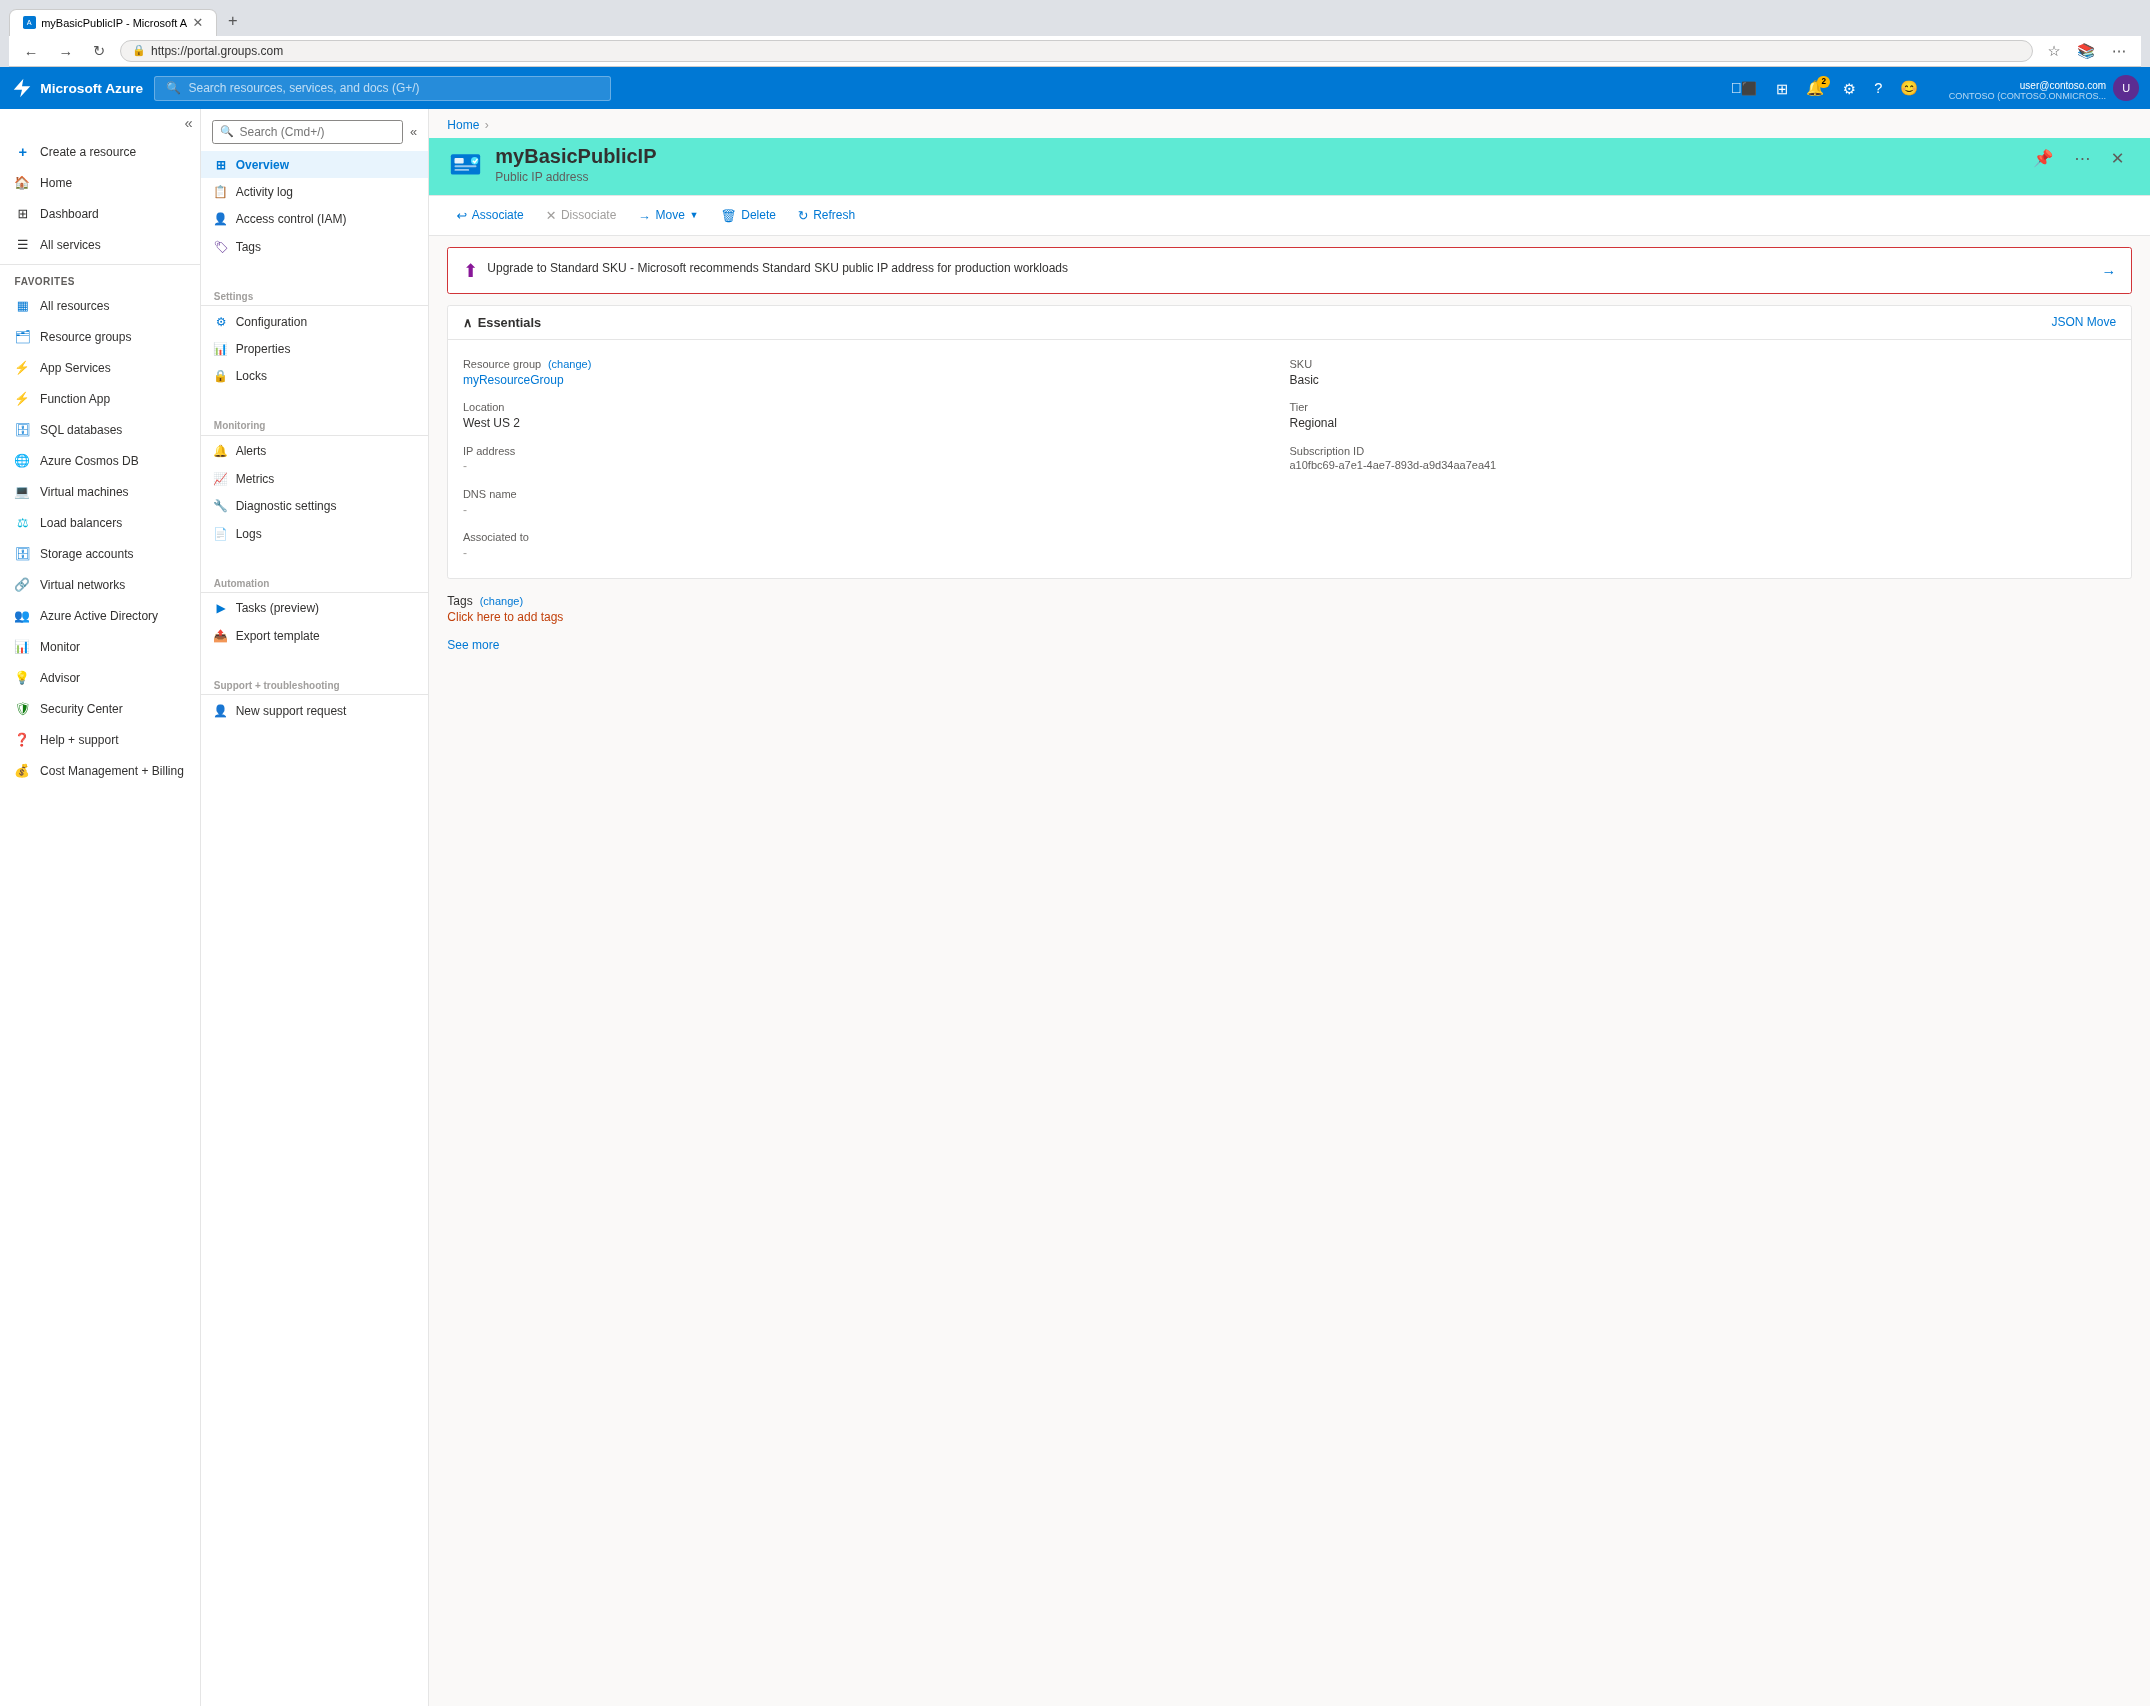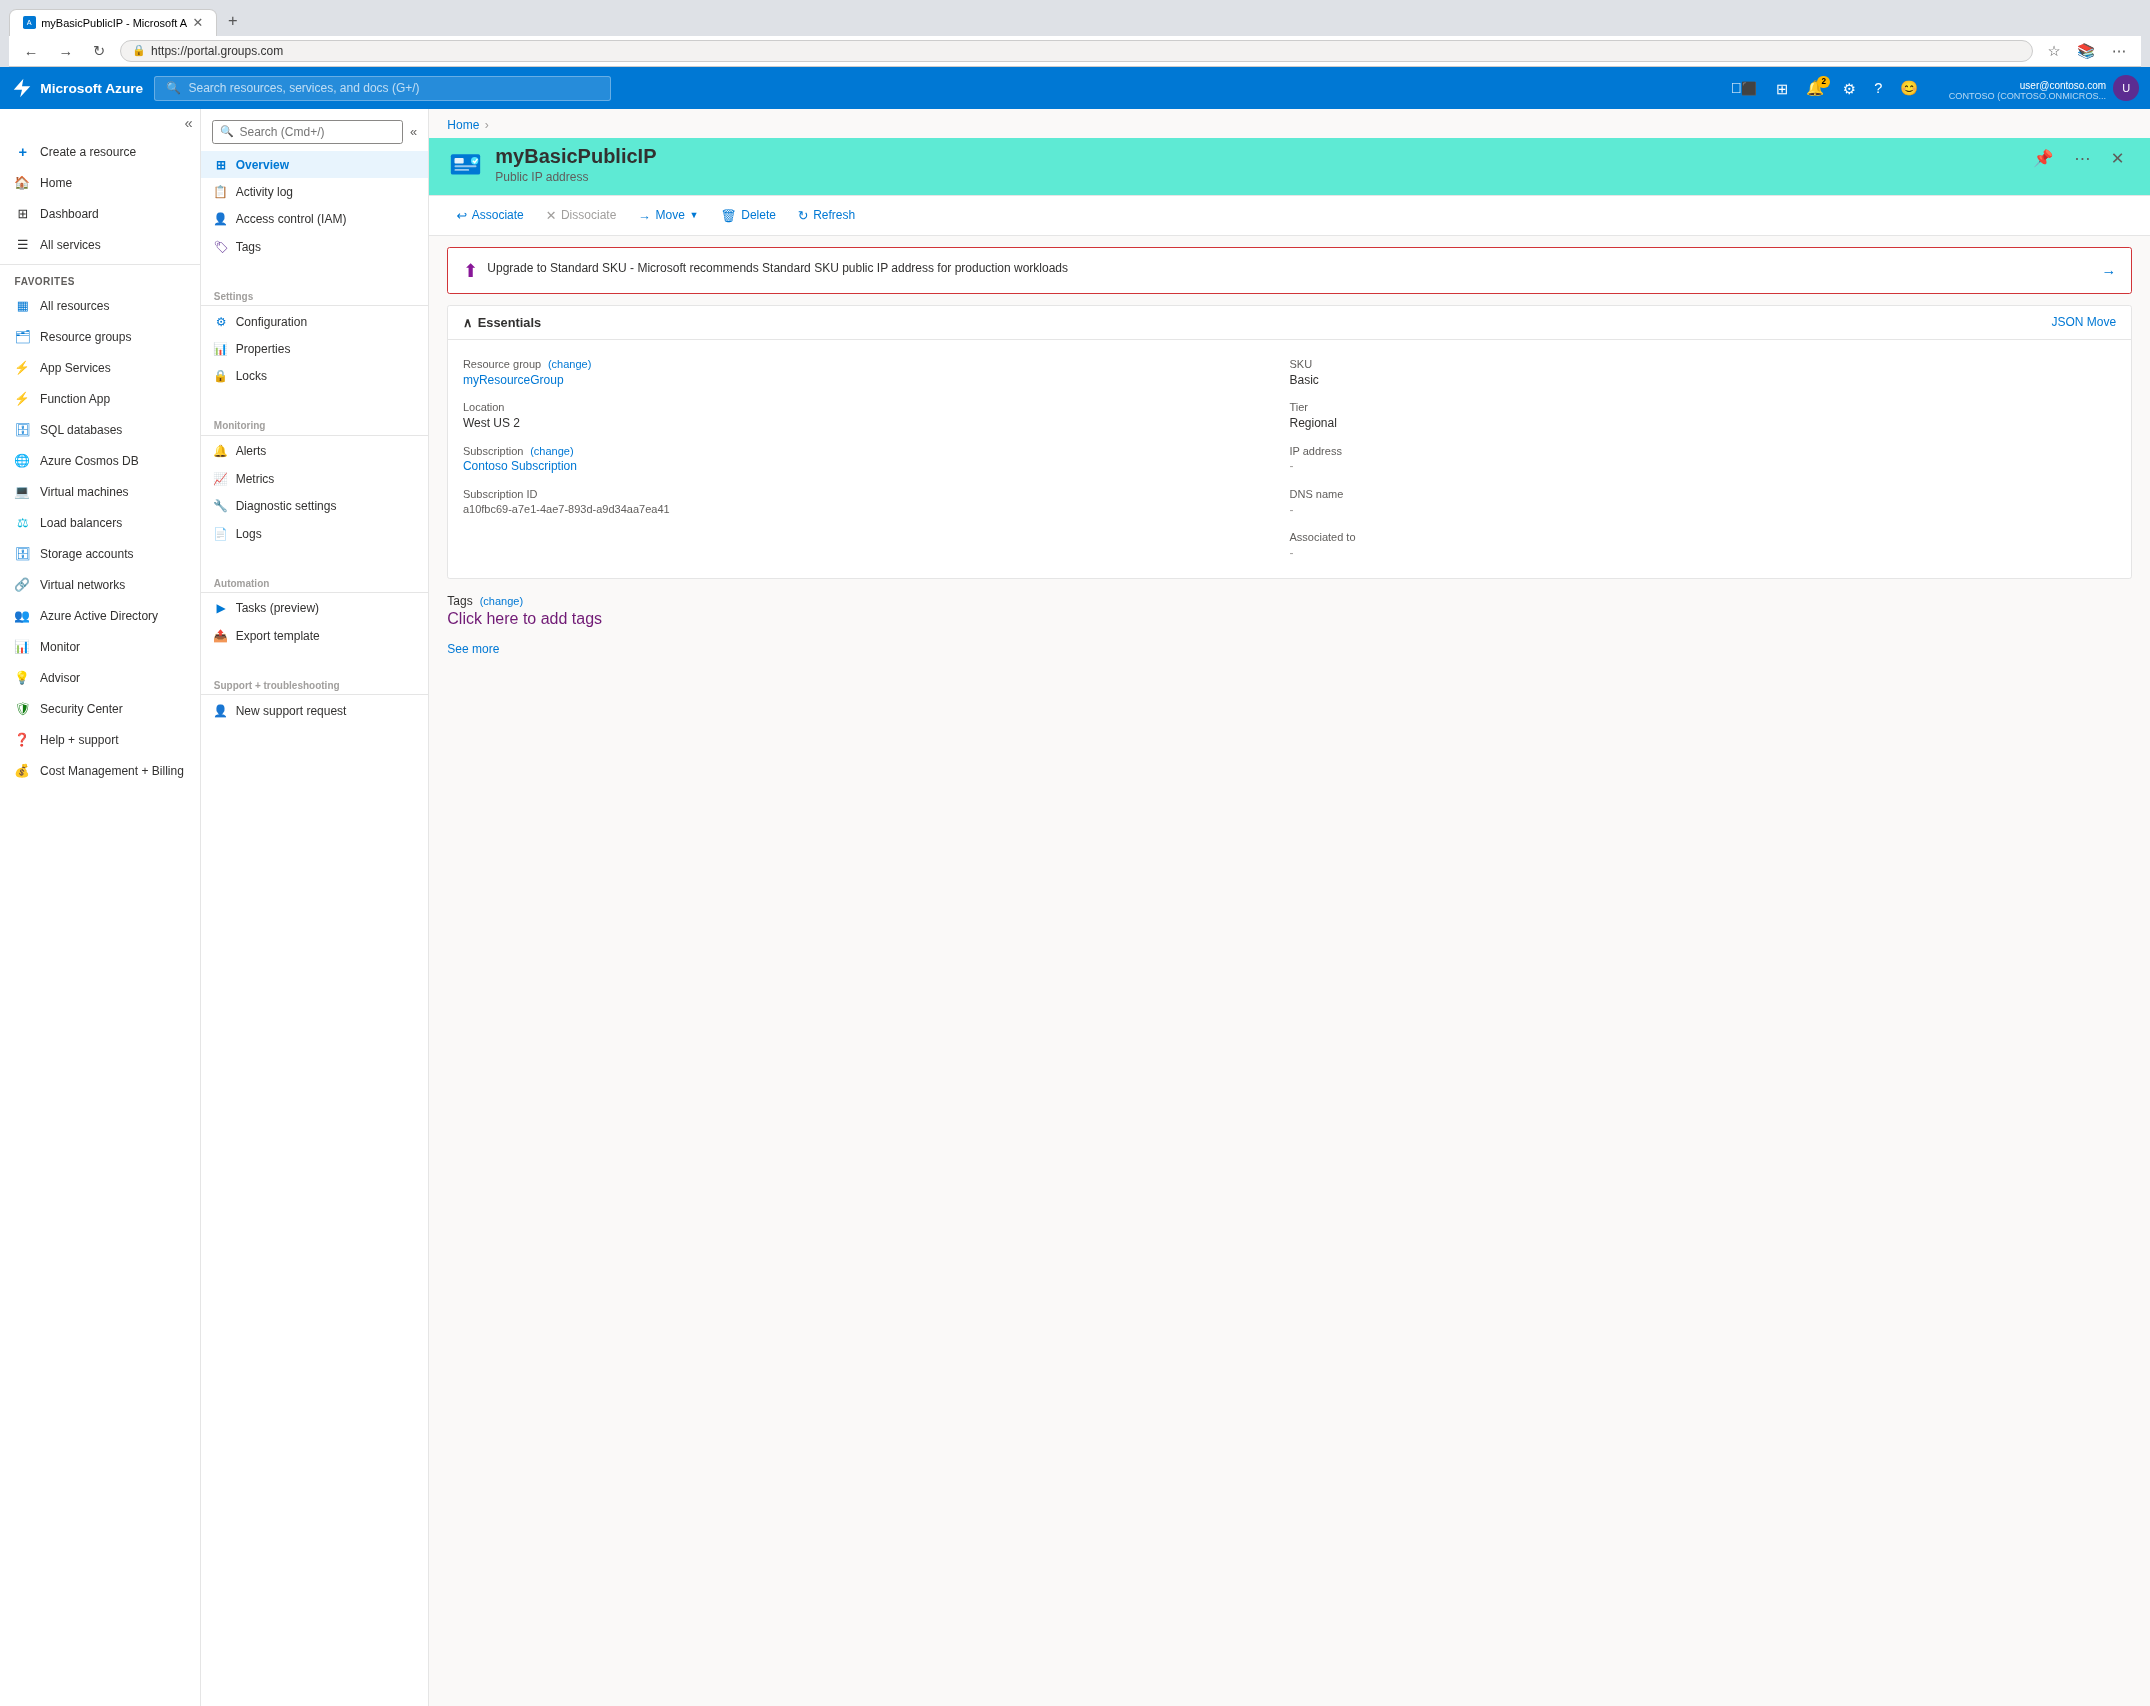--- a/index.html
+++ b/index.html
@@ -98,21 +98,21 @@
     .essentials-item { padding: 7.3px 0; }
     .essentials-label { font-size: 11px; color: #605e5c; margin-bottom: 2.7px; }
     .essentials-value { font-size: 12px; color: #323130; }
     .essentials-value.link { color: #0078d4; cursor: pointer; }
     .change-link { color: #0078d4; cursor: pointer; font-size: 11px; margin-left: 3.7px; }
     .essentials-dash { color: #a19f9d; }
 
     
     .tags-section { margin: 0 18.3px 14.6px; }
     .tags-change { color: #0078d4; cursor: pointer; font-size: 11px; margin-left: 3.7px; }
-    .tags-add { display: block; color: #701a75; cursor: pointer; font-size: 16px; margin-top: 1.8px; }
+    .tags-add { display: block; color: #c2410c; cursor: pointer; font-size: 12px; margin-top: 1.8px; }
     .see-more { color: #0078d4; cursor: pointer; font-size: 12px; margin: 7.3px 18.3px; display: block; }
 
     
     .resource-body { flex: 1; overflow-y: auto; padding-bottom: 18.3px; }
   </style>
 </head>
 <body>
 
 <div class="browser-chrome">
   <div class="browser-tabs">
@@ -433,26 +433,20 @@
               </div>
               <div class="essentials-item">
                 <div class="essentials-label">Location</div>
                 <div class="essentials-value">West US 2</div>
               </div>
               <div class="essentials-item">
                 <div class="essentials-label">Tier</div>
                 <div class="essentials-value">Regional</div>
               </div>
               <div class="essentials-item">
-                <div class="essentials-label">
-                  <span>Subscription </span><a class="change-link">(change)</a>
-                </div>
-                <div class="essentials-value link">Contoso Subscription</div>
-              </div>
-              <div class="essentials-item">
                 <div class="essentials-label">IP address</div>
                 <div class="essentials-value essentials-dash">-</div>
               </div>
               <div class="essentials-item">
                 <div class="essentials-label">Subscription ID</div>
                 <div class="essentials-value" style="font-size:11px;color:#605e5c;">a10fbc69-a7e1-4ae7-893d-a9d34aa7ea41</div>
               </div>
               <div class="essentials-item">
                 <div class="essentials-label">DNS name</div>
                 <div class="essentials-value essentials-dash">-</div>

